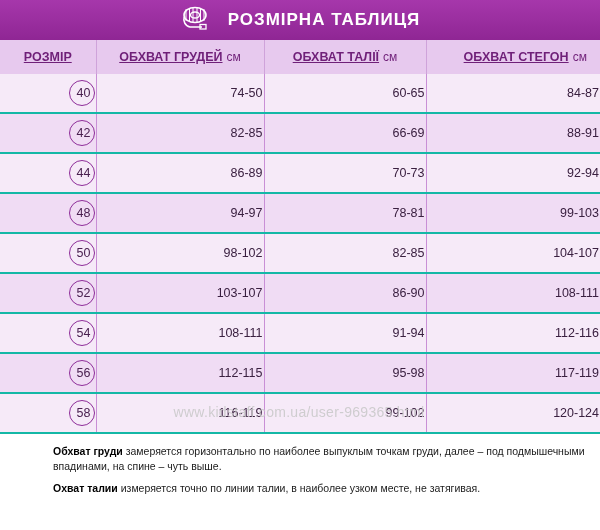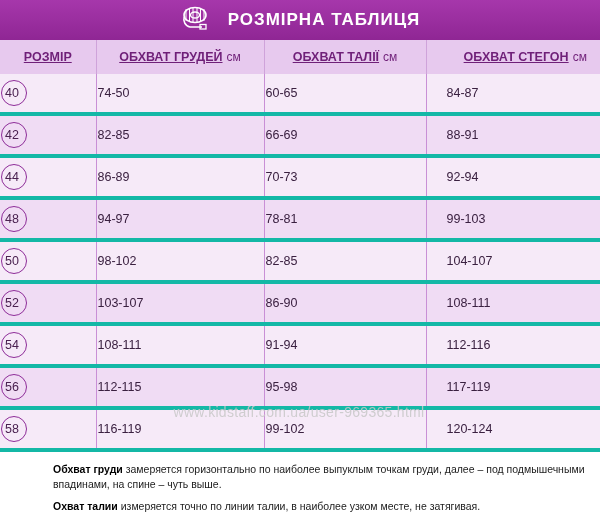--- a/index.html
+++ b/index.html
@@ -69,23 +69,23 @@
   }
   th .unit-inline {
     font-weight: normal;
     font-size: 12px;
     color: #6f1f78;
     margin-left: 4px;
   }
   table.size-table tbody td {
     font-size: 12.5px;
     color: #3a2040;
-    text-align: left;
+    text-align: right;
     height: 36px;
-    border-bottom: 4px solid #14b8a6;
+    border-bottom: 2px solid #14b8a6;
     border-right: 1px solid #c98fd6;
     background: #f6eaf8;
   }
   table.size-table tbody tr:nth-child(even) td {
     background: #f0dcf4;
   }
   table.size-table tbody td:last-child {
     border-right: none;
     padding-left: 20px;
   }

